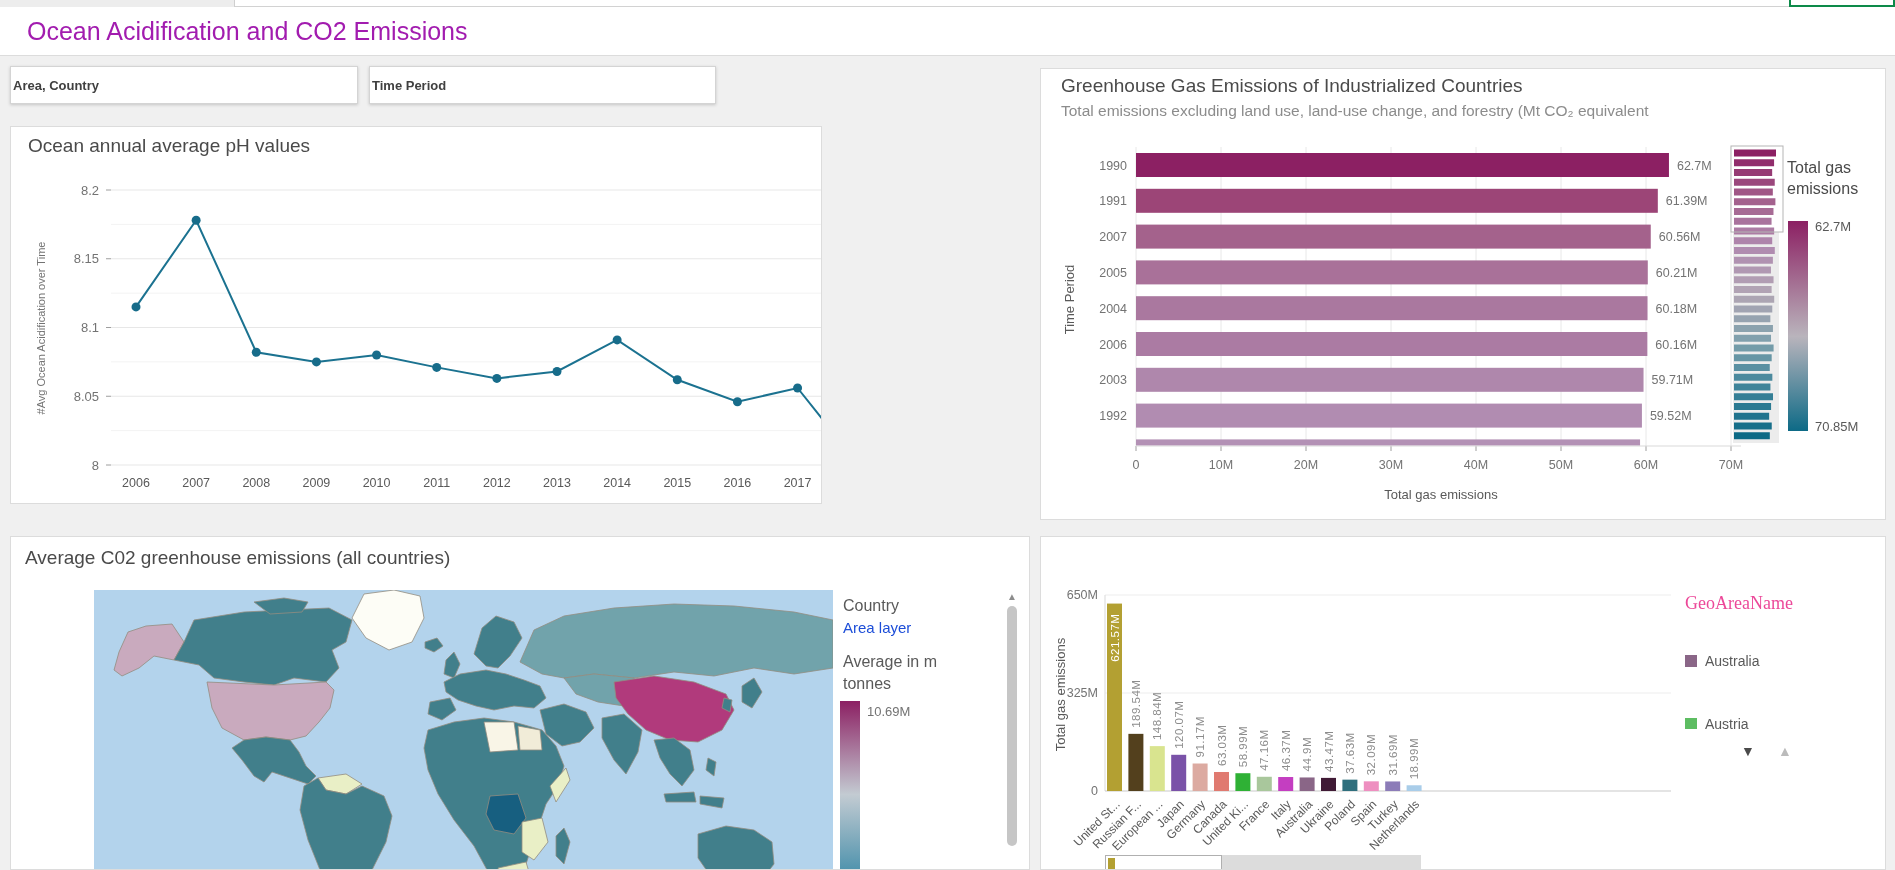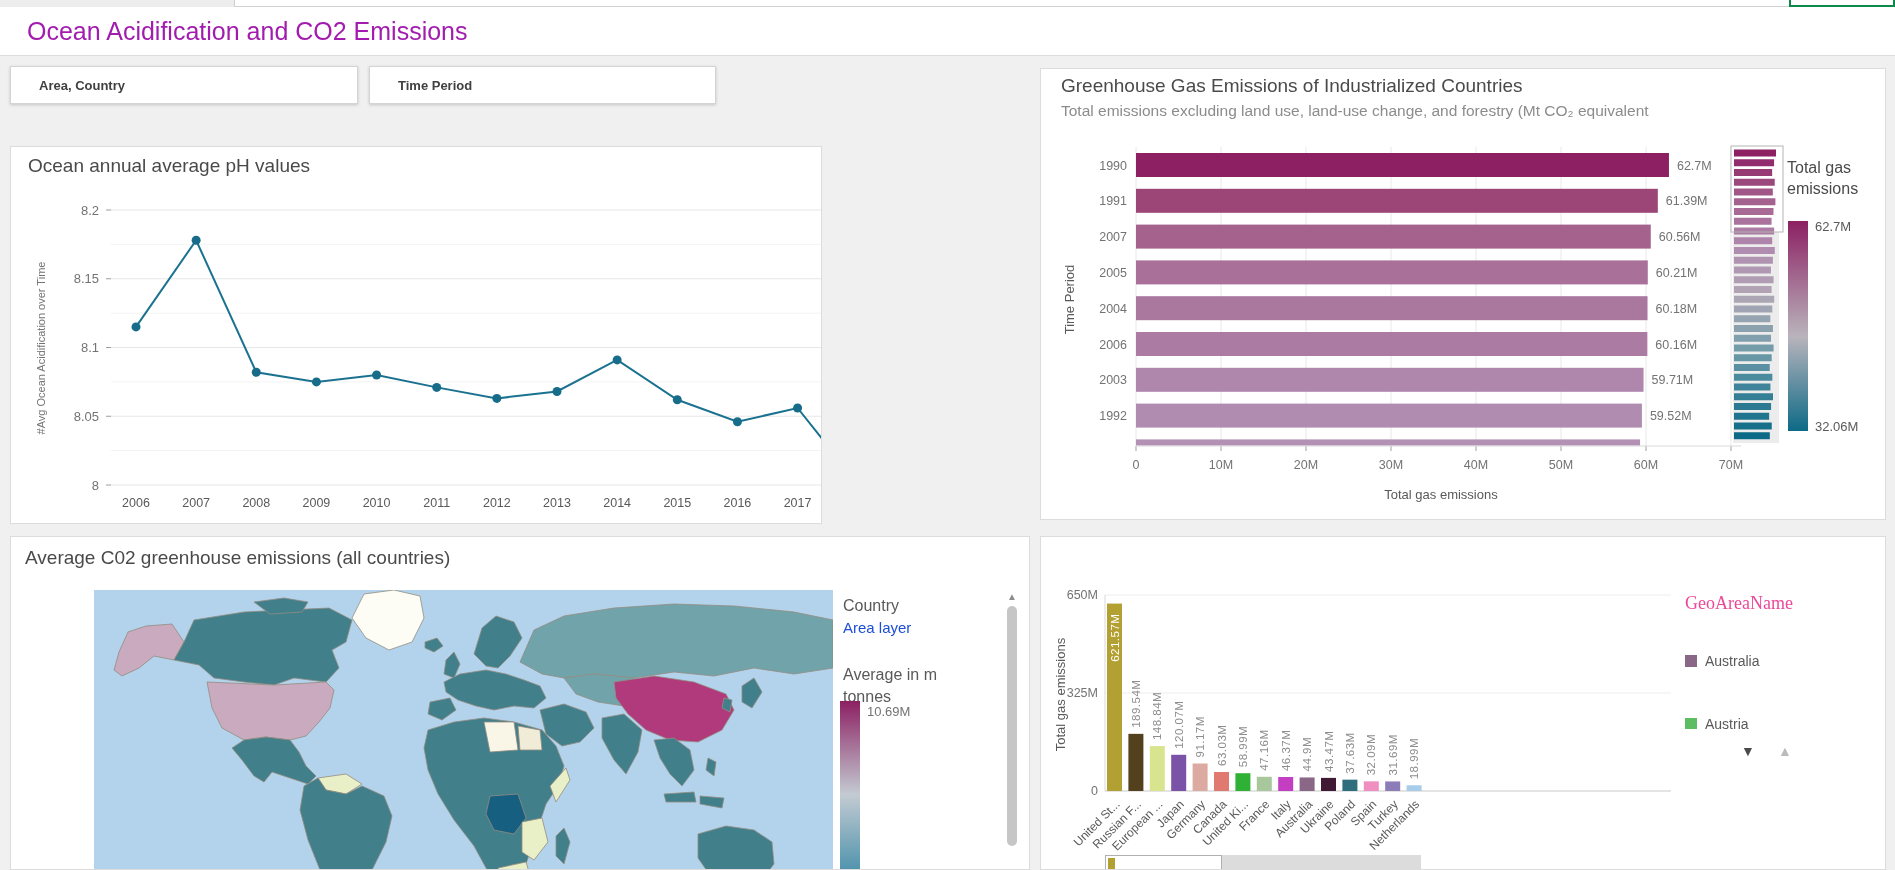--- a/index.html
+++ b/index.html
@@ -10,27 +10,27 @@
   
   .topstrip { left:0; top:0; width:1895px; height:7px; background:#fff; border-bottom:1px solid #d2d2d2; }
   .topstrip-left { left:0; top:0; width:235px; height:7px; background:#ededed; border-right:1px solid #cfcfcf; }
   .selection-sliver { left:1789px; top:0; width:106px; height:7px; background:#fff;
      border:2px solid var(--accent); border-top:none; }
   .titlebar { left:0; top:7px; width:1895px; height:49px; background:#fff; border-bottom:1px solid #dcdcdc; }
   .app-title { left:27px; top:10px; font-size:25px; font-weight:400; color:#a21caf; }
 
   .filterbox { top:66px; height:38px; background:#fff; border:1px solid #d4d4d4;
      box-shadow:0 1px 3px rgba(0,0,0,0.18); }
-  .filterbox .lbl { padding:11px 28px; font-size:13px; font-weight:700; color:#404040; }
+  .filterbox .lbl { padding:11px 2px; font-size:13px; font-weight:700; color:#404040; }
 
   .panel { background:#fff; border:1px solid #dcdcdc; overflow:hidden; }
   .panel-title { font-size:19px; font-weight:400; color:#4a4a4a; }
   .panel-sub { font-size:15.5px; color:#8c8c8c; }
 
-  #panel-ph  { left:10px;   top:146px; width:812px; height:378px; }
+  #panel-ph  { left:10px;   top:126px; width:812px; height:378px; }
   #panel-ind { left:1040px; top:68px;  width:846px;  height:452px; }
   #panel-map { left:10px;   top:536px; width:1020px; height:334px;padding-left:13px; }
   #panel-cty { left:1040px; top:536px; width:846px;  height:334px; }
 
   svg { position:absolute; left:0; top:0; }
   svg text { font-family:"Liberation Sans", sans-serif; }
 
   .rot-label { transform:rotate(-90deg); transform-origin:center; white-space:nowrap;
     font-size:11px; color:#737373; text-align:center; }
   .rot-label13 { font-size:13px; color:#595959; }
@@ -39,21 +39,21 @@
   .ind-legend-title { left:746px; top:88px; width:136px; font-size:16px; color:#4a4a4a; line-height:21px; }
   .ind-gradbar { left:747px; top:152px; width:20px; height:210px; }
   .grad-max { left:774px; top:150px; font-size:13px; color:#595959; }
   .grad-min { left:774px; top:350px; font-size:13px; color:#595959; }
 
   
   #map-wrap { left:83px; top:53px; width:739px; height:281px; overflow:hidden; background:var(--ocean); }
   #map-legend { left:822px; top:50px; width:150px; height:284px; background:#fff; }
   .maplg-layer { left:10px; top:10px; font-size:16px; color:#595959; }
   .maplg-sub { left:10px; top:32px; font-size:15px; color:#1d4ed8; }
-  .maplg-measure { left:10px; top:64px; font-size:16px; color:#595959; line-height:22px; width:140px;margin-top:13px; }
+  .maplg-measure { left:10px; top:64px; font-size:16px; color:#595959; line-height:22px; width:140px; }
   .maplg-grad { left:7px; top:114px; width:20px; height:170px; }
   .maplg-max { left:34px; top:117px; font-size:13px; color:#737373; }
   .map-scrollbar { left:995px; top:53px; width:12px; height:281px; }
   .map-scroll-up { left:0; top:0; width:12px; height:14px; font-size:10px; color:#8c8c8c; text-align:center; line-height:14px;}
   .map-scroll-thumb { left:1px; top:16px; width:10px; height:240px; background:#c6c6c6; border-radius:5px; }
 
   
   .cty-legend-title { left:644px; top:56px; font-size:18px; color:#ec4899;font-family:Liberation Serif, serif; }
   #cty-items { left:644px; top:104px; width:150px; height:88px; overflow:hidden; }
   .cty-item { position:absolute; left:0; display:flex; align-items:center; gap:8px; }
@@ -239,21 +239,21 @@
         <rect x="693" y="343.75" width="35.16" height="7" fill="rgb(33,116,142)"></rect>
         <rect x="693" y="353.5" width="37.74" height="7" fill="rgb(23,111,138)"></rect>
         <rect x="693" y="363.25" width="35.82" height="7" fill="rgb(13,106,134)"></rect>
         <rect x="690" y="77" width="52" height="86" fill="none" stroke="#b5b5b5"></rect>
       </g>
     </svg>
   <div class="abs" style="left:250px;top:418px;width:300px;text-align:center;font-size:13px;color:#595959;">Total gas emissions</div>
   <div class="abs ind-legend-title">Total gas emissions</div>
   <div class="abs ind-gradbar" id="ind-gradbar" style="background: linear-gradient(rgb(140, 32, 99), rgb(185, 180, 188) 55%, rgb(13, 106, 134));"></div>
   <div class="abs grad-max">62.7M</div>
-  <div class="abs grad-min">32.06M</div>
+  <div class="abs grad-min">70.85M</div>
 </div>
 
 <div class="abs panel" id="panel-map">
   <div class="abs panel-title" style="left:14px;top:10px;">Average C02 greenhouse emissions (all countries)</div>
   <div class="abs" id="map-wrap">
     <svg width="739" height="360" viewBox="0 0 739 360" preserveAspectRatio="none">
       <rect x="0" y="0" width="739" height="360" fill="var(--ocean)"></rect>
       <g stroke="var(--map-border)" stroke-width="0.8" stroke-linejoin="round">
         <path fill="var(--usa)" d="M25,62 L34,42 L52,36 L78,34 L90,52 L80,70 L60,66 L45,78 L28,86 L20,80 Z"></path>
         <path fill="var(--land)" d="M90,52 L100,30 L150,22 L235,18 L258,30 L252,52 L238,60 L245,78 L232,92 L200,88 L180,95 L150,92 L120,88 L105,75 L80,70 Z"></path>

